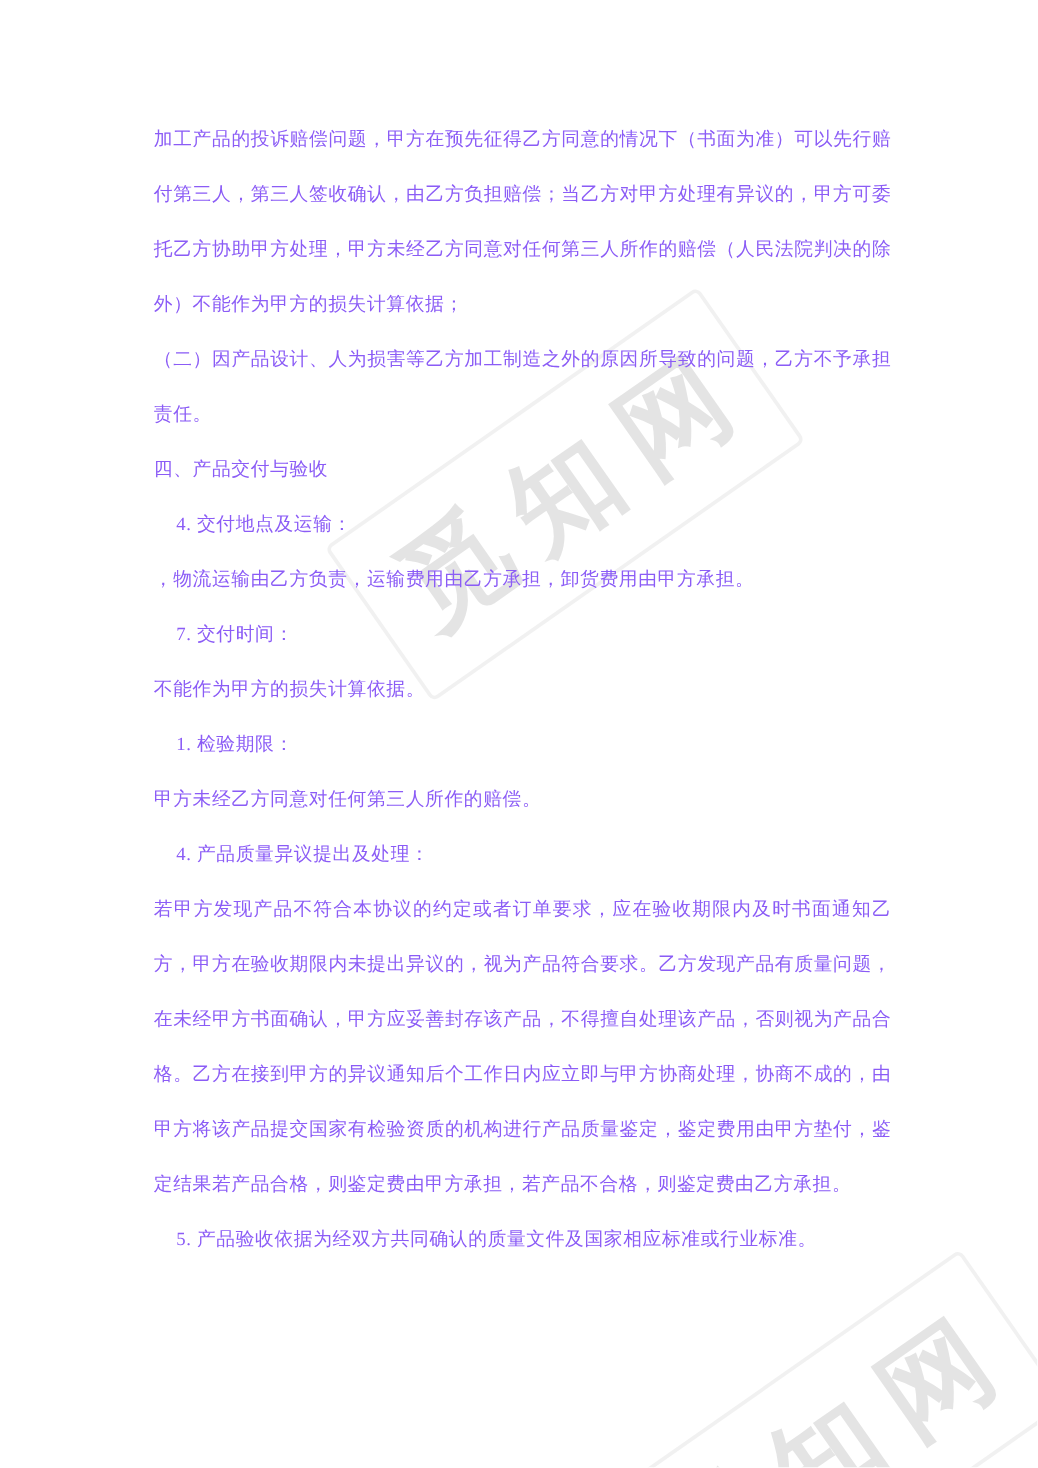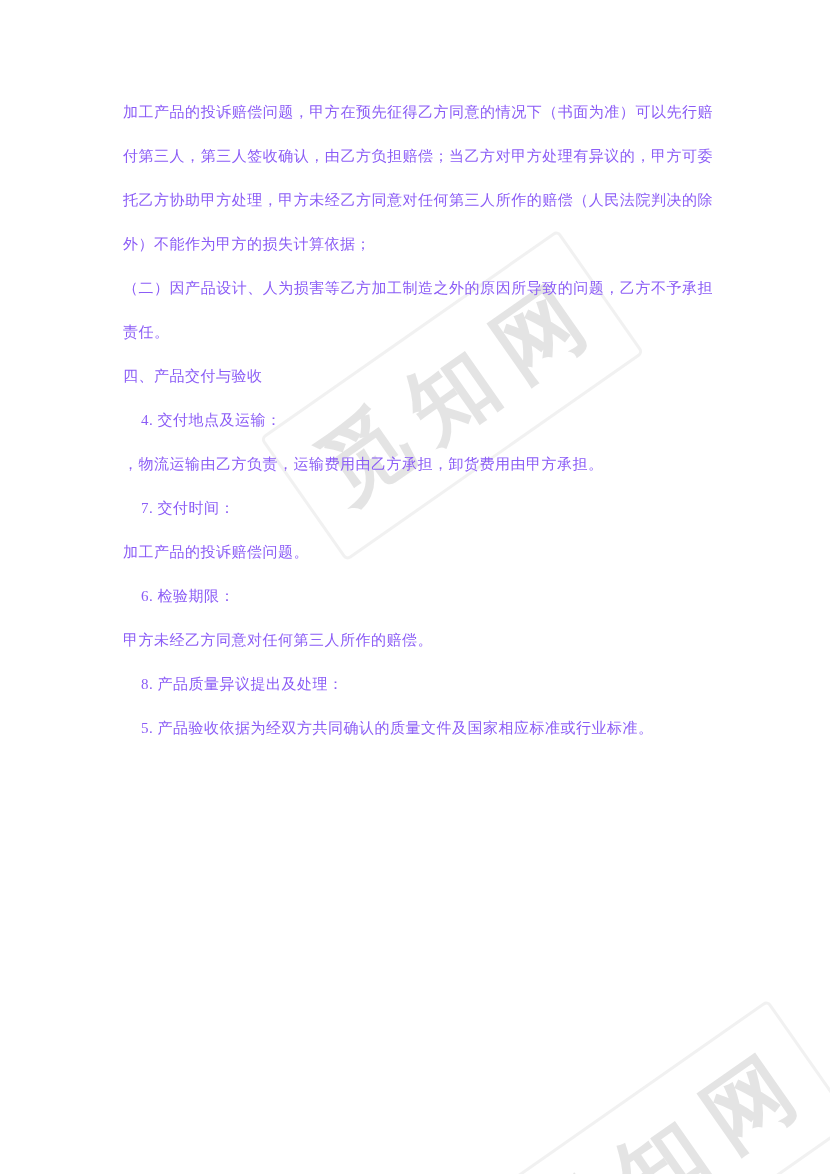--- a/index.html
+++ b/index.html
@@ -56,20 +56,21 @@
     <span>觅知网</span>
   </div>
 
   <div class="content">
     <p class="para">加工产品的投诉赔偿问题，甲方在预先征得乙方同意的情况下（书面为准）可以先行赔付第三人，第三人签收确认，由乙方负担赔偿；当乙方对甲方处理有异议的，甲方可委托乙方协助甲方处理，甲方未经乙方同意对任何第三人所作的赔偿（人民法院判决的除外）不能作为甲方的损失计算依据；</p>
     <p class="para">（二）因产品设计、人为损害等乙方加工制造之外的原因所导致的问题，乙方不予承担责任。</p>
     <p class="para">四、产品交付与验收</p>
     <p class="para num">4. 交付地点及运输：</p>
     <p class="para">，物流运输由乙方负责，运输费用由乙方承担，卸货费用由甲方承担。</p>
     <p class="para num">7. 交付时间：</p>
-    <p class="para">加工产品的投诉赔偿问题。</p>
-    <p class="para num">6. 检验期限：</p>
+    <p class="para">不能作为甲方的损失计算依据。</p>
+    <p class="para num">1. 检验期限：</p>
     <p class="para">甲方未经乙方同意对任何第三人所作的赔偿。</p>
-    <p class="para num">8. 产品质量异议提出及处理：</p>
+    <p class="para num">4. 产品质量异议提出及处理：</p>
+    <p class="para">若甲方发现产品不符合本协议的约定或者订单要求，应在验收期限内及时书面通知乙方，甲方在验收期限内未提出异议的，视为产品符合要求。乙方发现产品有质量问题，在未经甲方书面确认，甲方应妥善封存该产品，不得擅自处理该产品，否则视为产品合格。乙方在接到甲方的异议通知后个工作日内应立即与甲方协商处理，协商不成的，由甲方将该产品提交国家有检验资质的机构进行产品质量鉴定，鉴定费用由甲方垫付，鉴定结果若产品合格，则鉴定费由甲方承担，若产品不合格，则鉴定费由乙方承担。</p>
     <p class="para num">5. 产品验收依据为经双方共同确认的质量文件及国家相应标准或行业标准。</p>
   </div>
 
 </div>
 
 </body></html>

